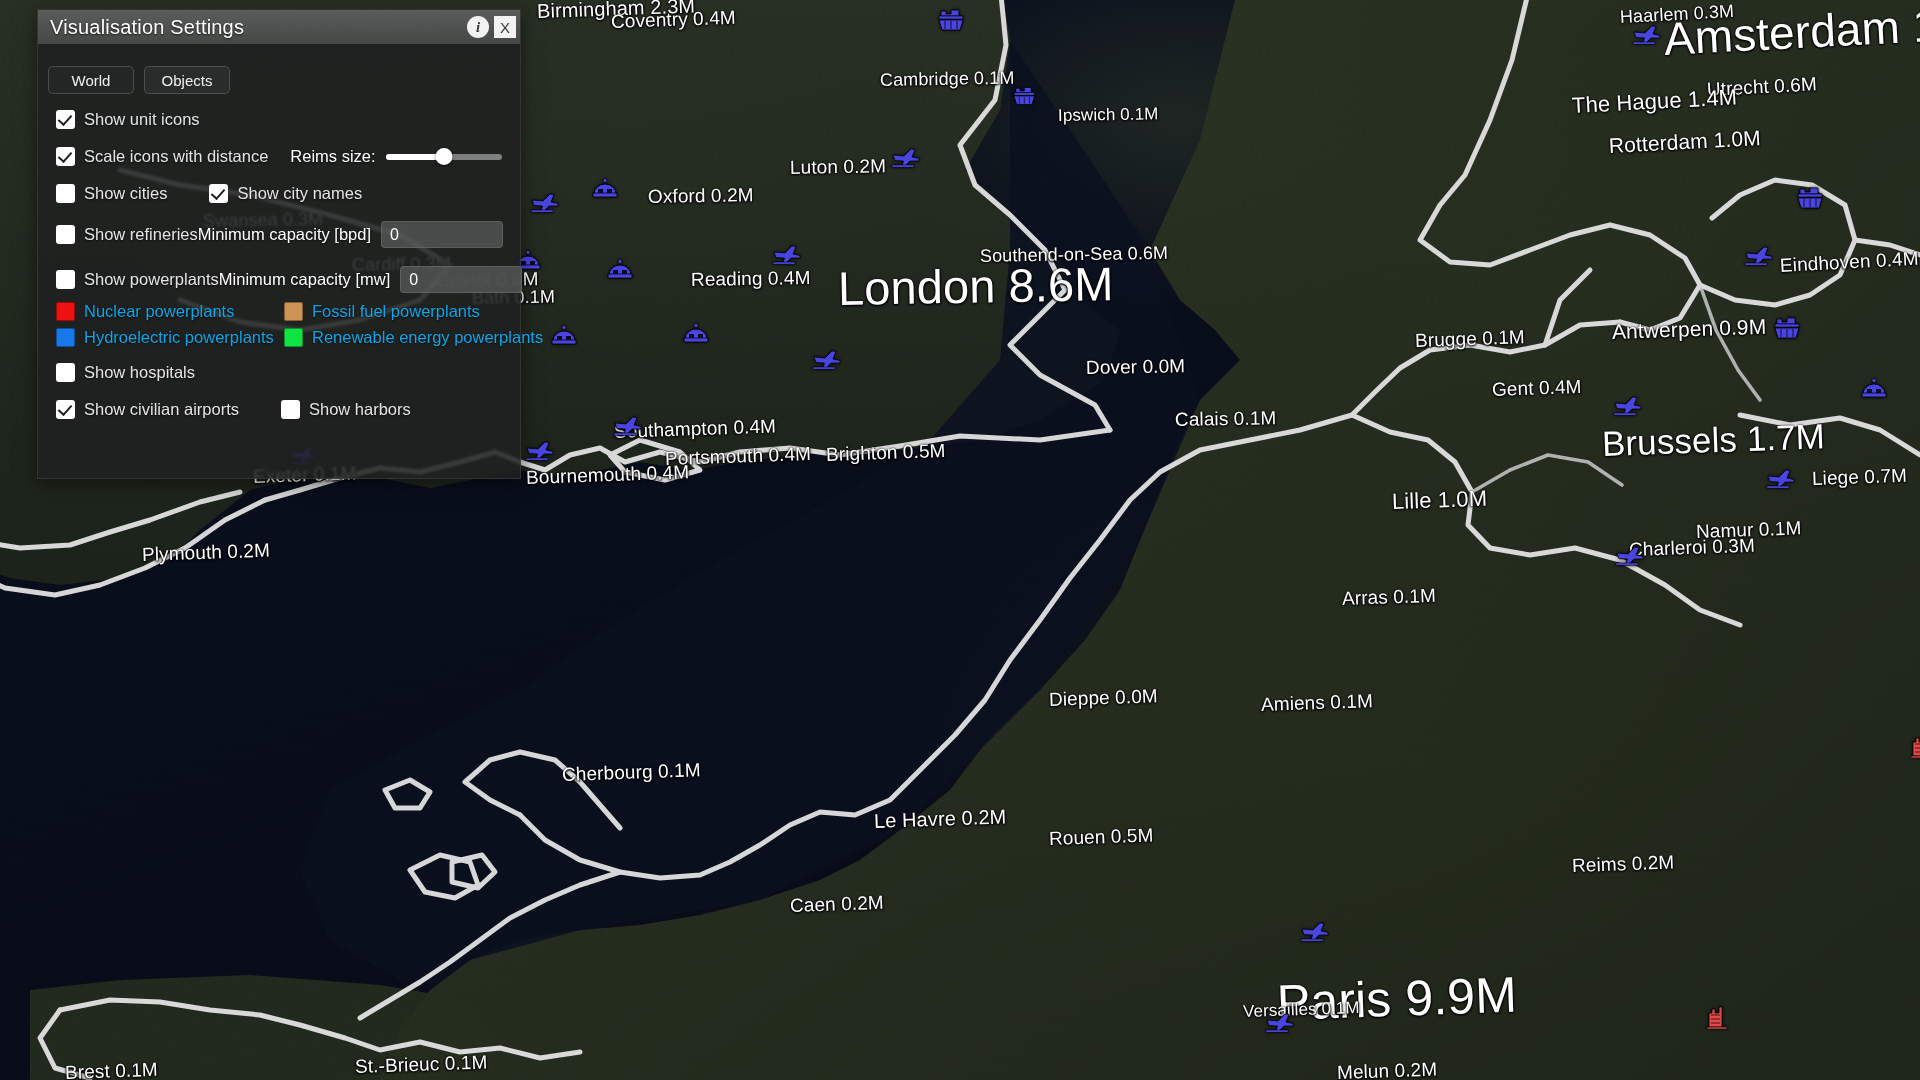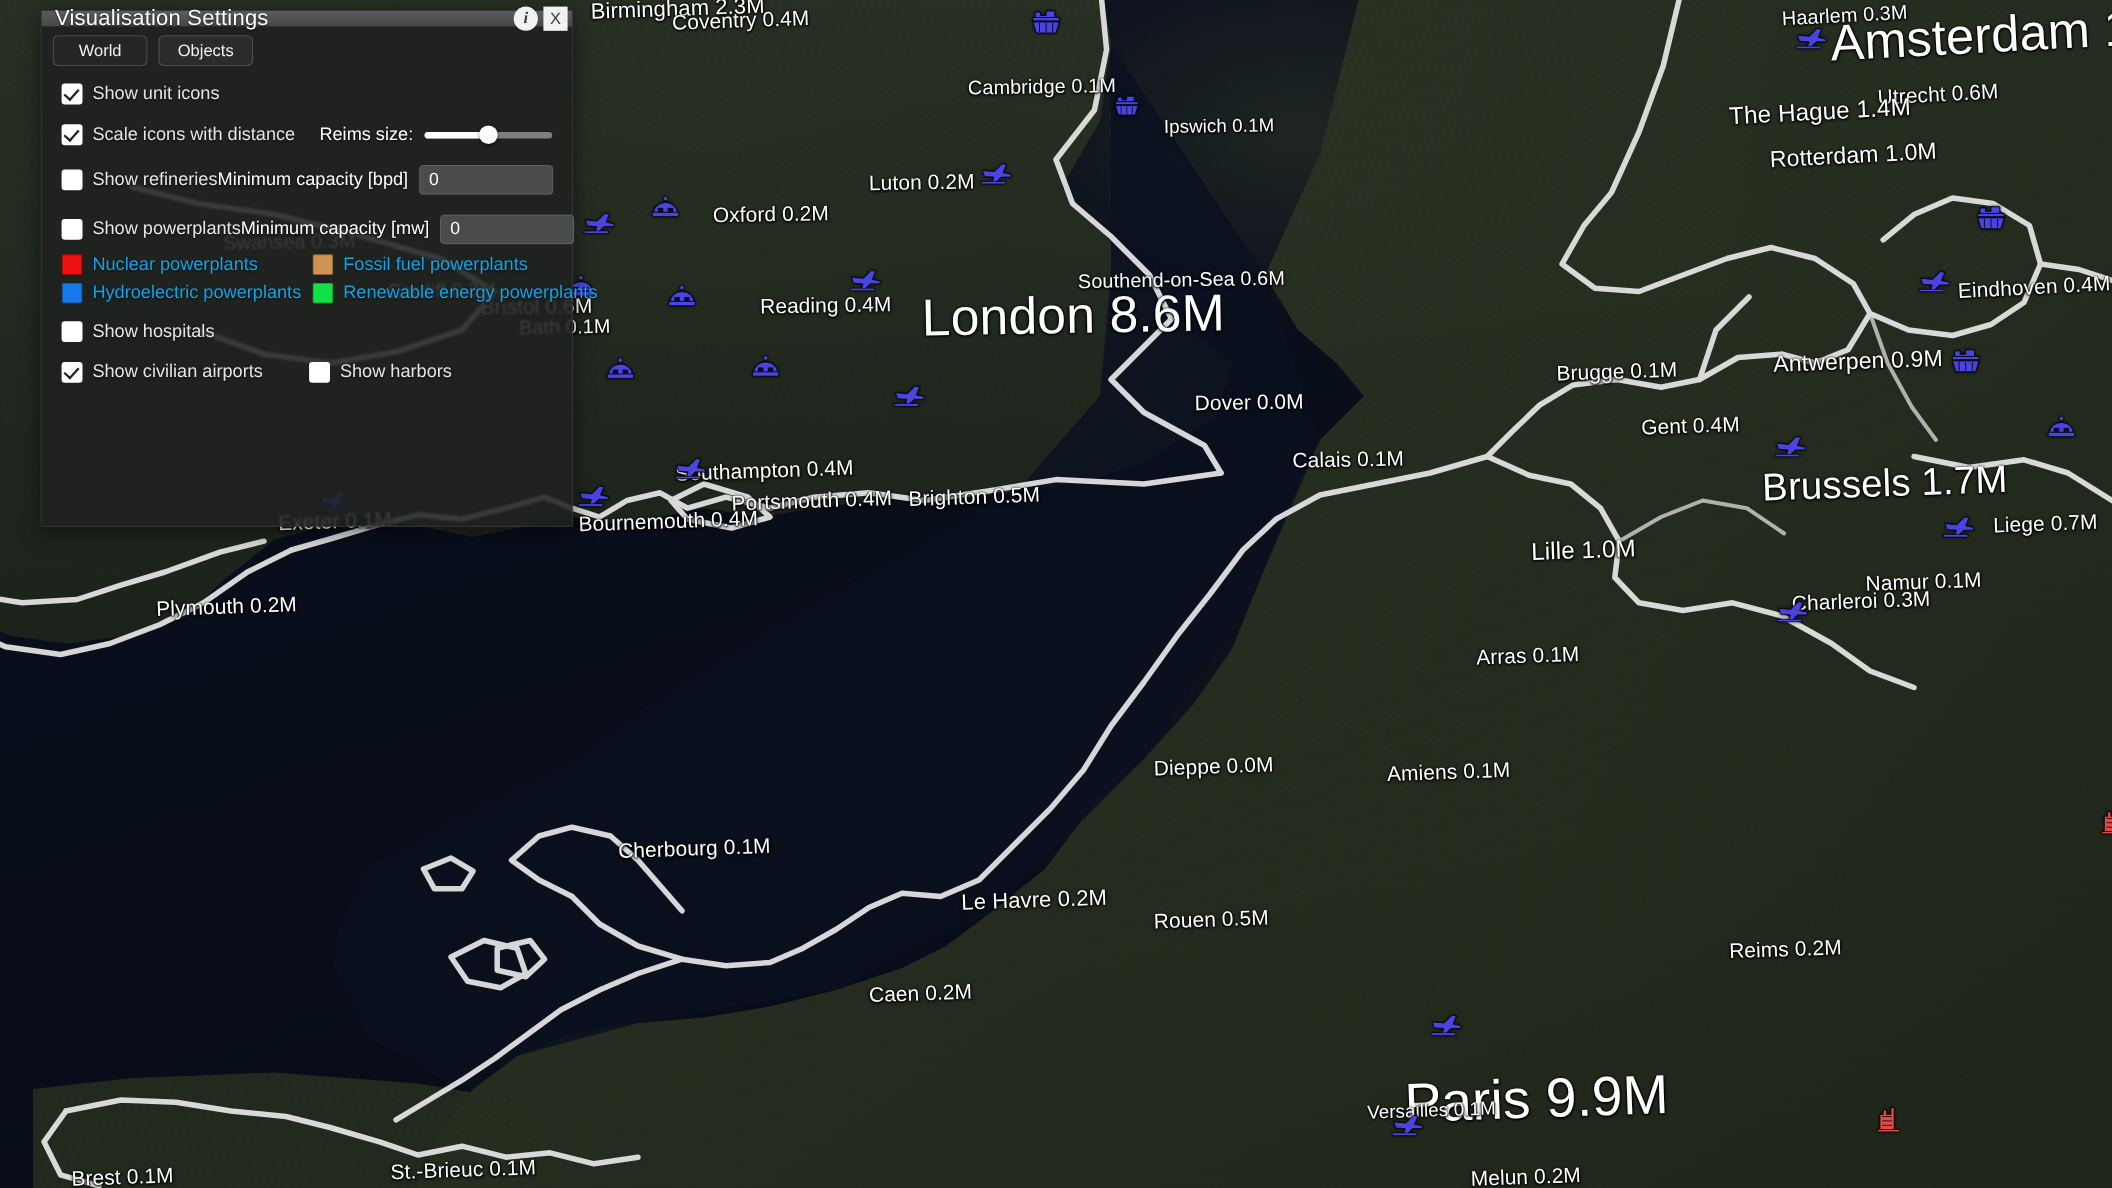--- a/index.html
+++ b/index.html
@@ -74,21 +74,21 @@
     width: 484px;
     height: 470px;
     background: rgba(30,33,32,0.86);
     border: 1px solid rgba(90,95,92,0.35);
     box-shadow: 0 4px 18px rgba(0,0,0,0.5);
     color: #f2f2f2;
     backdrop-filter: blur(1px);
   }
 
   .panel-titlebar {
-    height: 14px;
+    height: 34px;
     background: linear-gradient(to bottom, rgba(128,130,128,0.62), rgba(100,103,100,0.55));
     display: flex;
     align-items: center;
     padding: 0 4px 0 12px;
     position: relative;
   }
   .panel-title {
     font-size: 20px;
     color: #ffffff;
     text-shadow: 0 1px 2px rgba(0,0,0,.7);
@@ -108,21 +108,21 @@
     width: 22px; height: 22px;
     background: #f2f2f2; color: #3a3c3a;
     display: flex; align-items: center; justify-content: center;
     font-size: 15px; cursor: pointer;
     font-family: "Liberation Sans", sans-serif;
   }
 
   .panel-tabs {
     display: flex;
     gap: 10px;
-    padding: 8px 10px 0 10px;
+    padding: 22px 10px 0 10px;
   }
   .tab {
     min-width: 86px;
     height: 28px;
     background: rgba(42,45,44,0.95);
     border: 1px solid rgba(120,124,120,0.45);
     border-radius: 5px;
     color: #f0f0f0;
     font-size: 15px;
     display: flex; align-items: center; justify-content: center;
@@ -639,20 +639,27 @@
         <div class="chk-label">Scale icons with distance</div>
         <div class="spacer-20"></div>
         <div class="slider-label">Reims size:</div>
         <div class="slider" style="width:188px;">
           <div class="track"></div>
           <div class="fill" id="icons-size-fill" style="width: 50%;"></div>
           <div class="knob" id="icons-size-knob" style="left: 50%;"></div>
         </div>
       </div>
 
+      <div class="row">
+        <div class="chk"></div>
+        <div class="chk-label">Show cities</div>
+        <div class="spacer-40"></div>
+        <div class="chk checked"></div>
+        <div class="chk-label">Show city names</div>
+      </div>
 
       <div class="row">
         <div class="chk"></div>
         <div class="chk-label">Show refineries</div>
         <div style="flex:1"></div>
         <div class="cap-label">Minimum capacity [bpd]</div>
         <input class="num-input" type="text" value="0" style="">
       </div>
 
       <div class="row tight">

